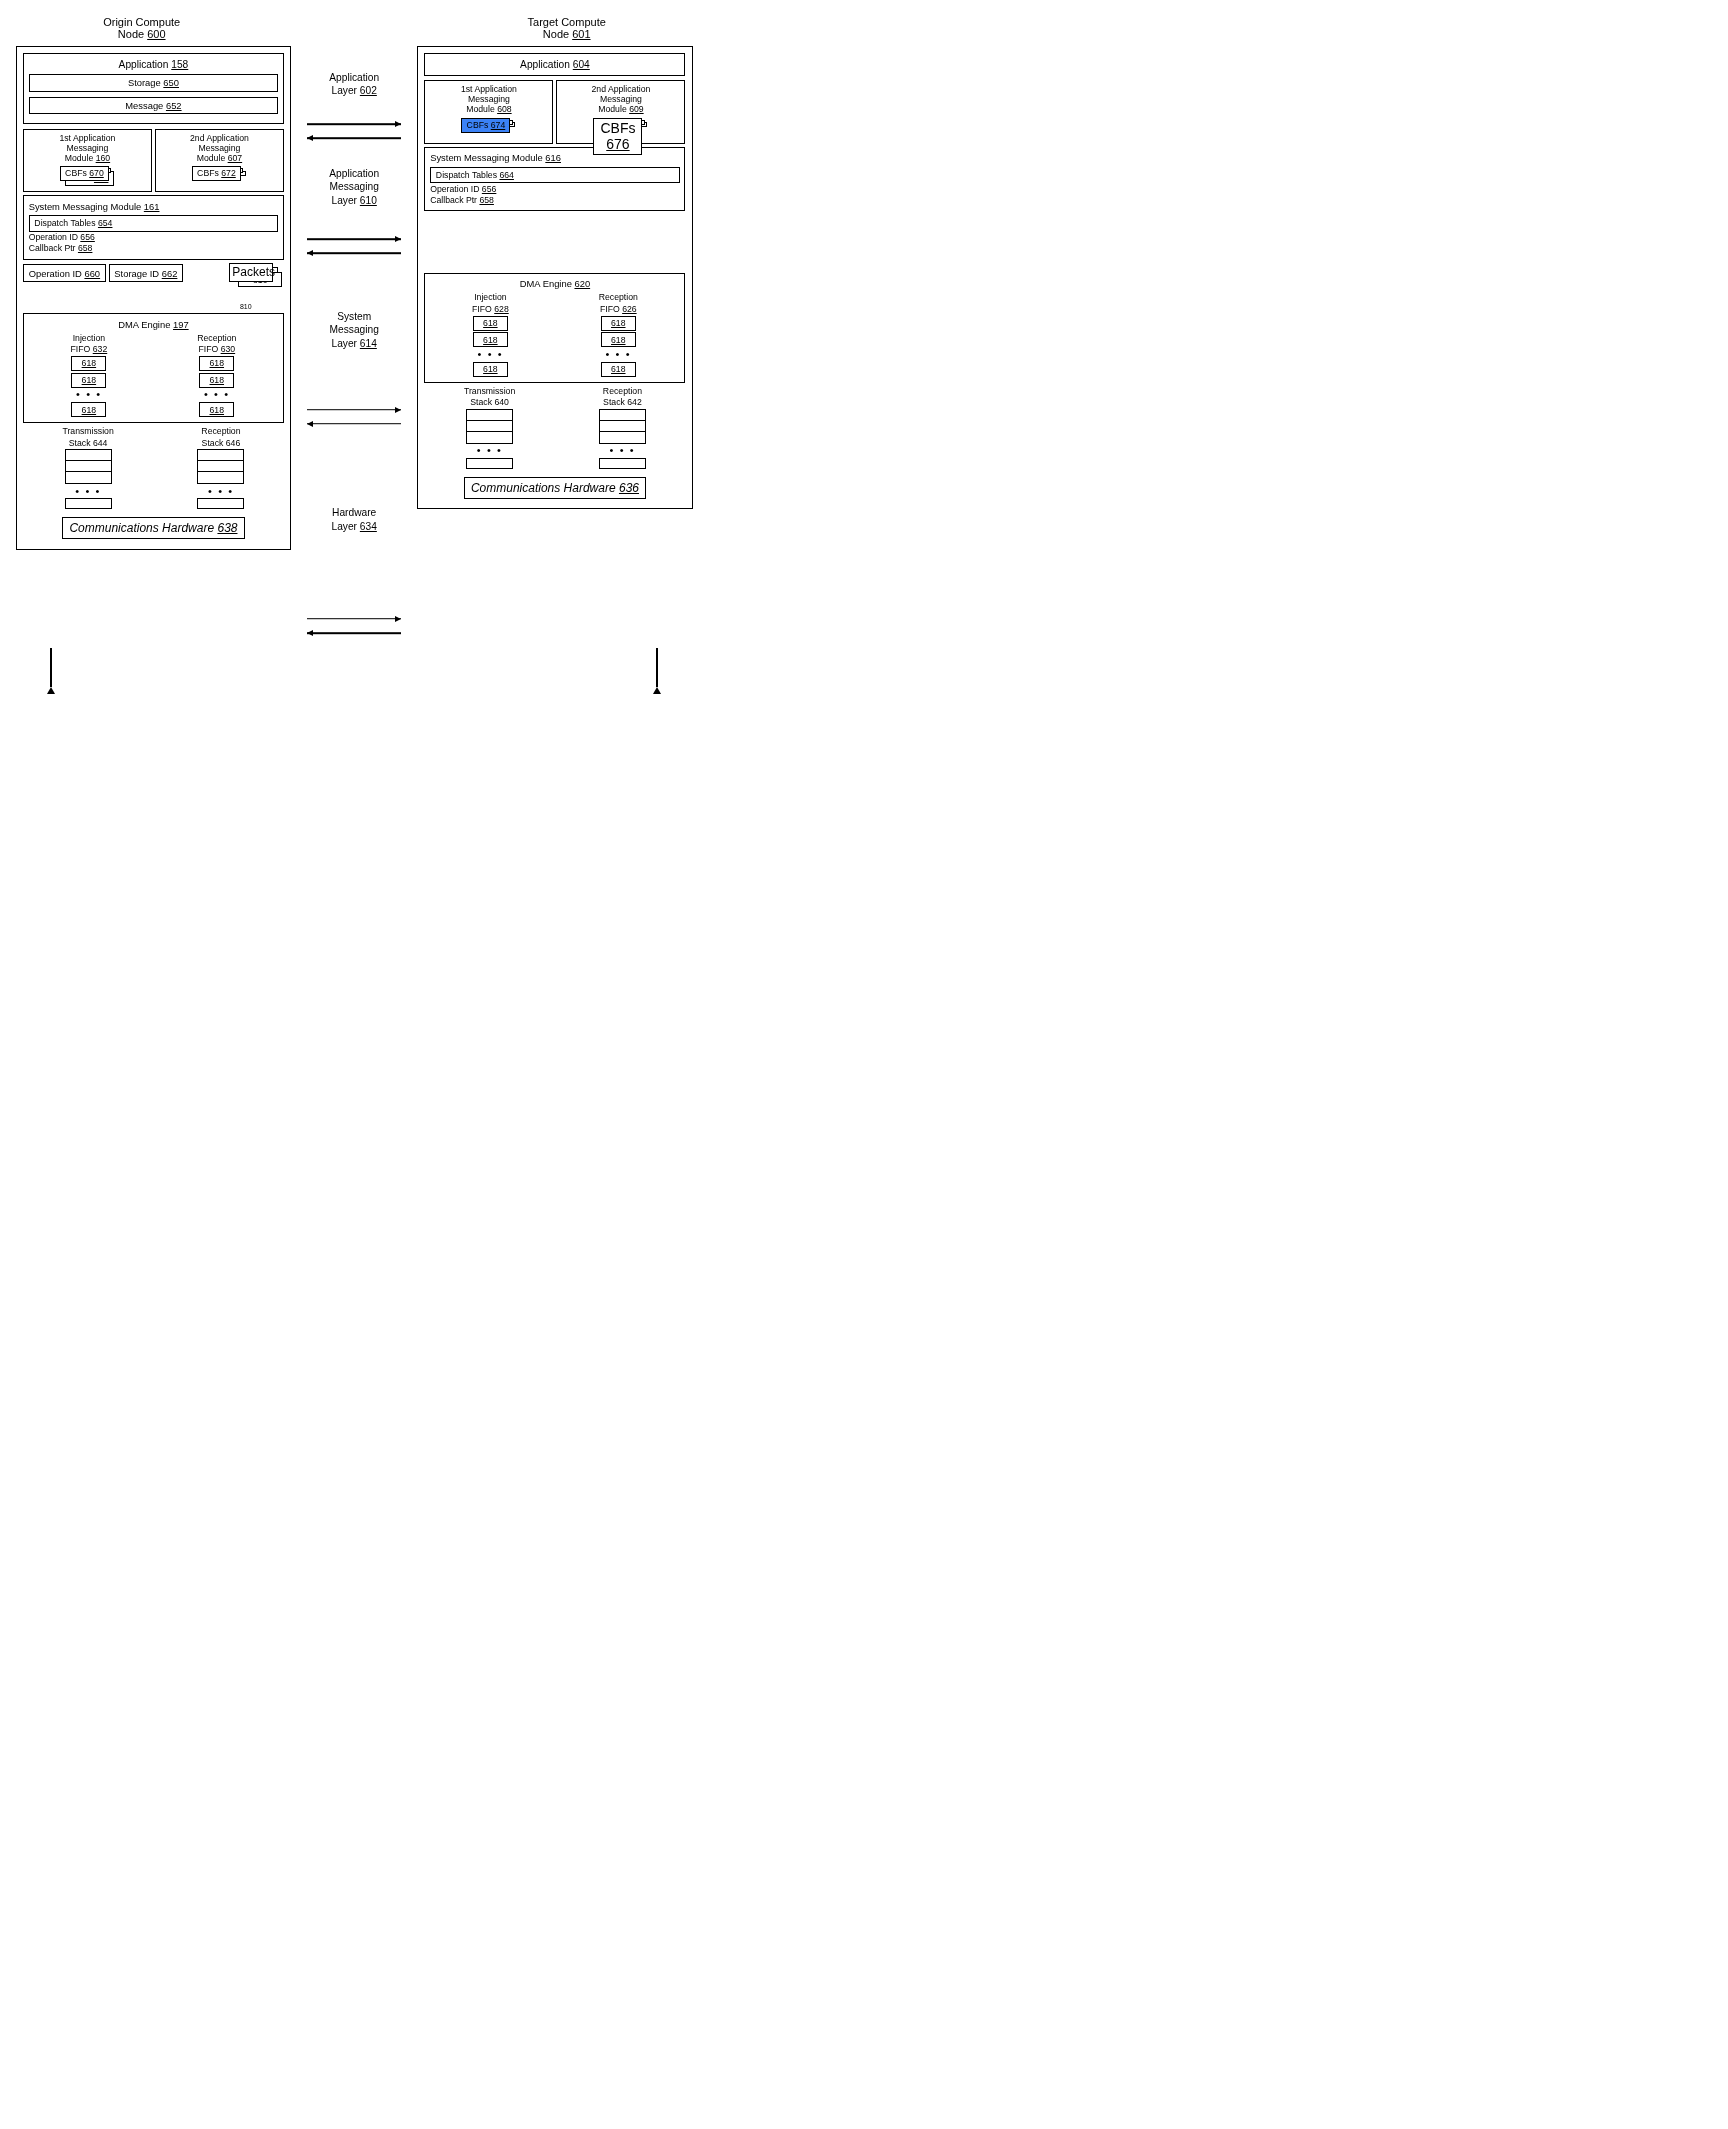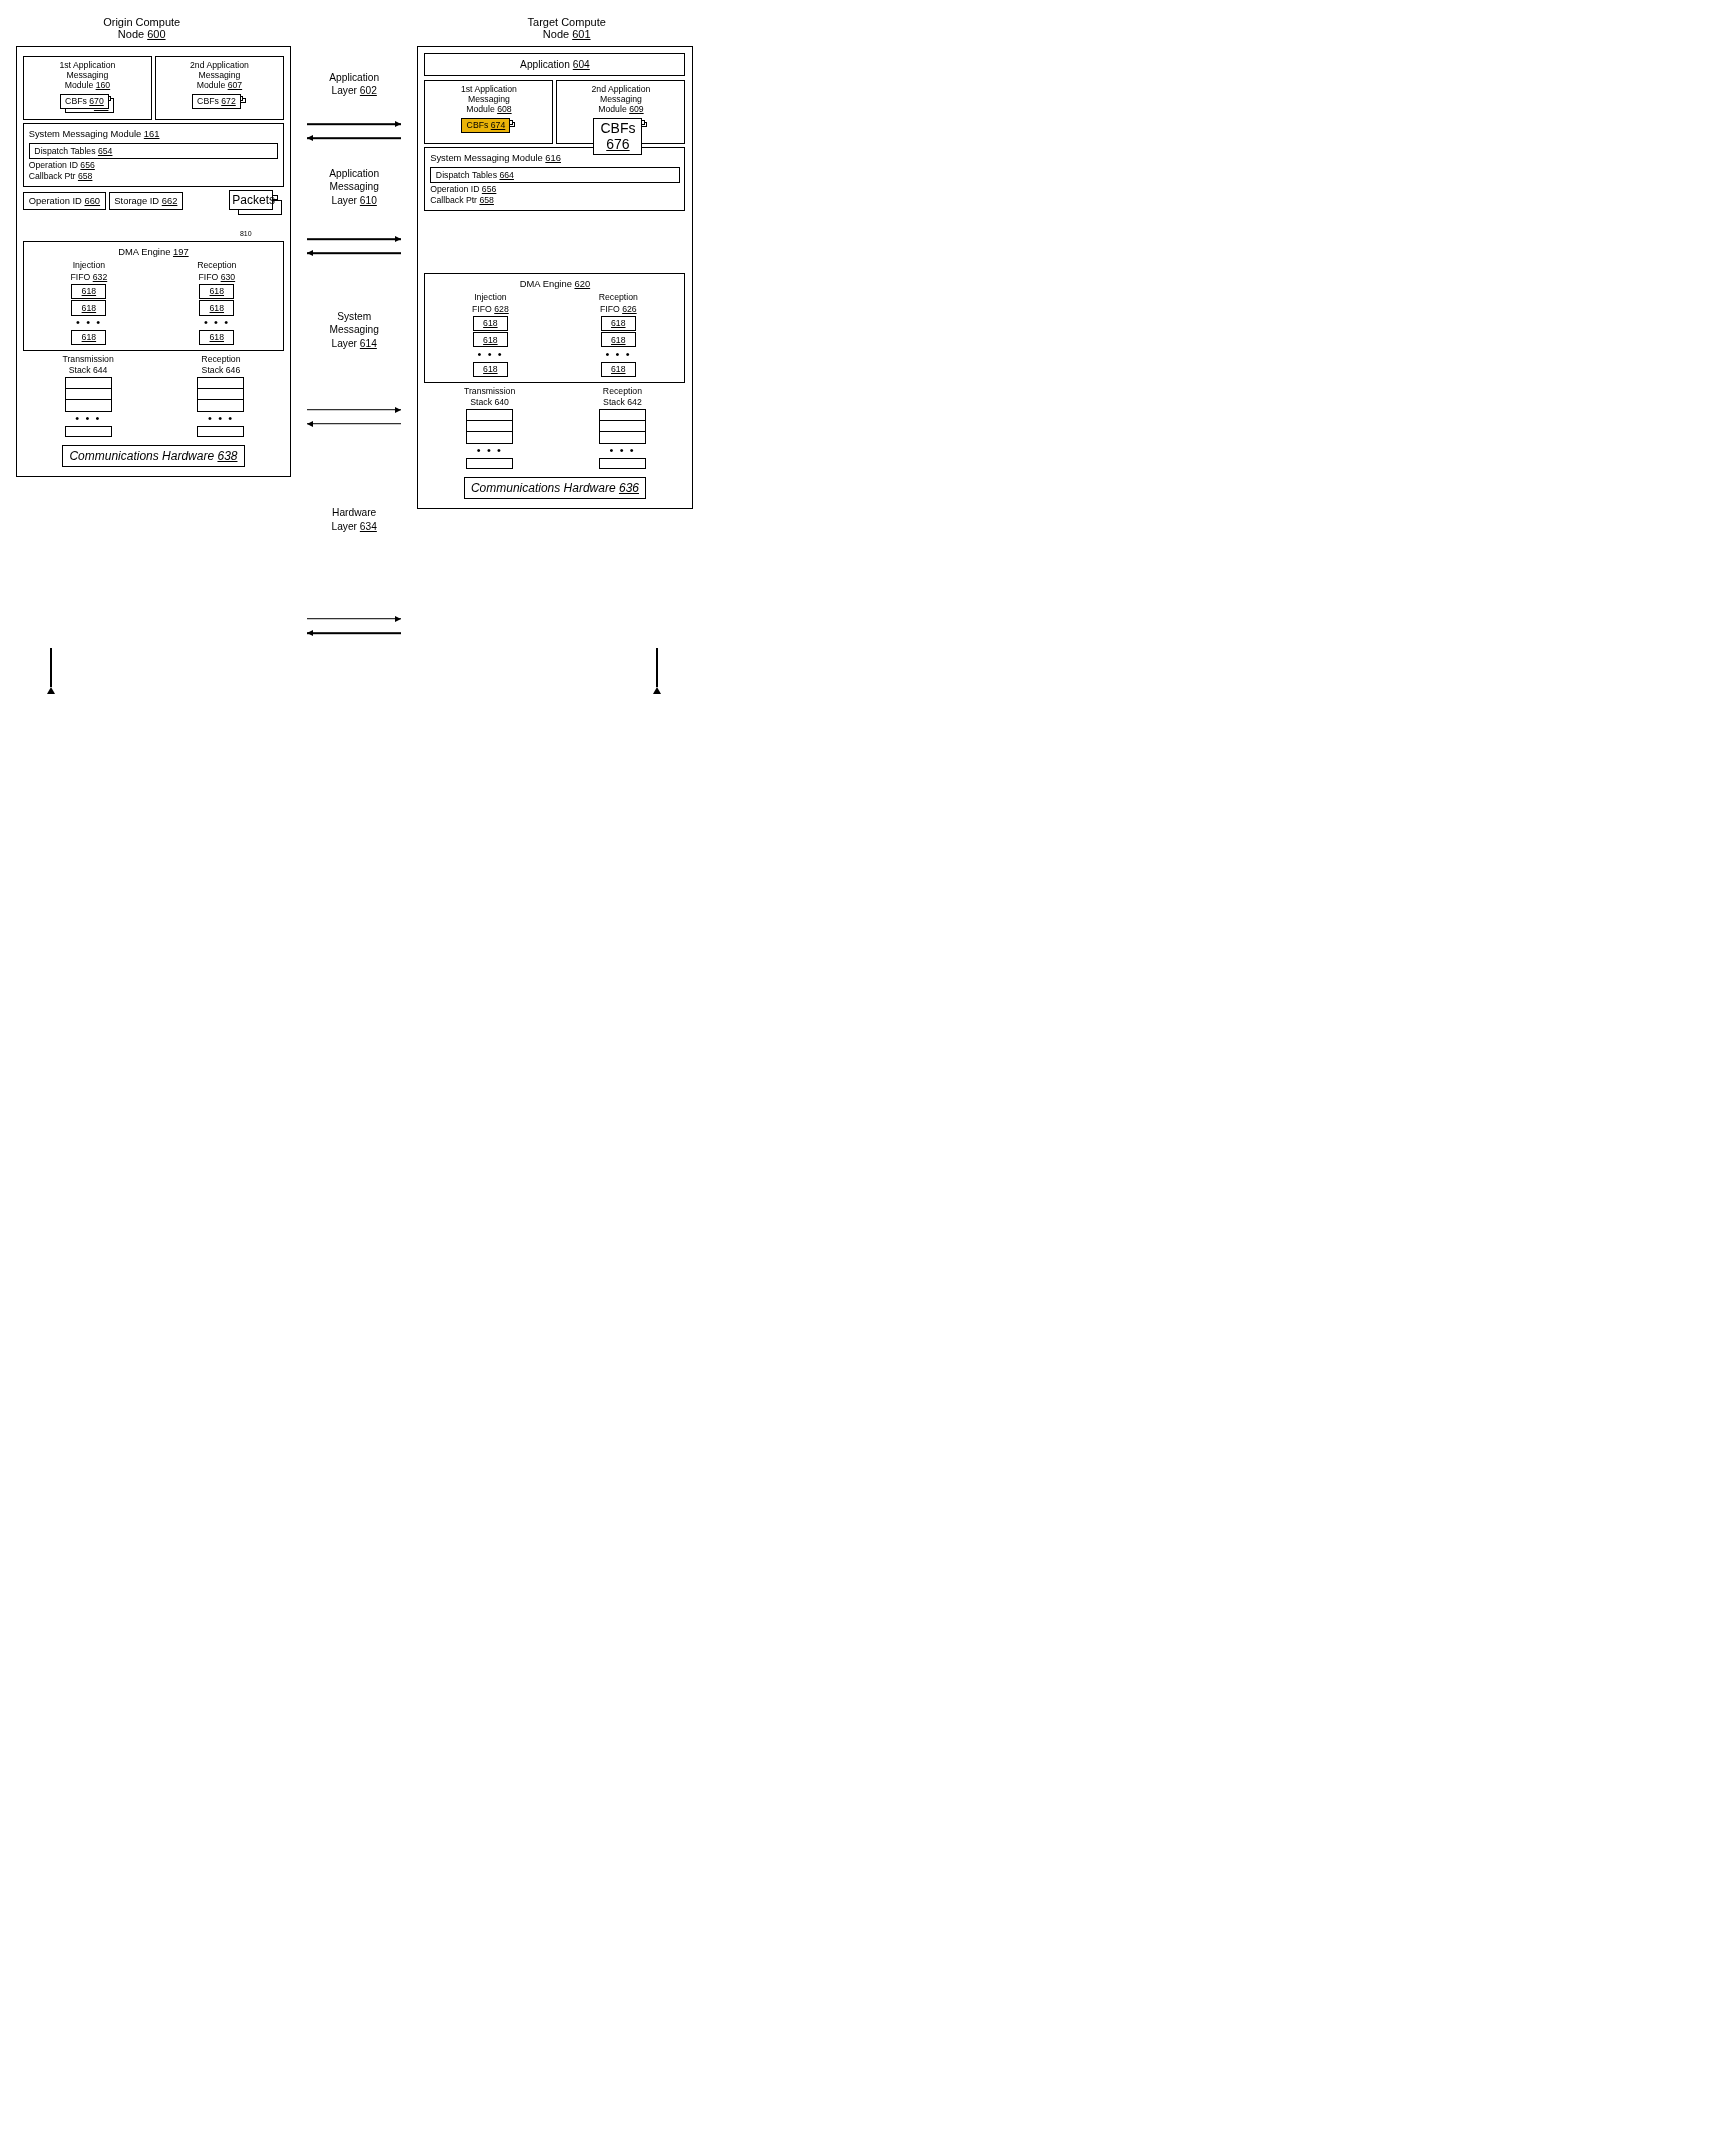--- a/index.html
+++ b/index.html
@@ -263,20 +263,27 @@
     <div class="node-label" style="width:252px; margin-left:auto;">
       <div>Target Compute</div>
       <div>Node <span class="underline">601</span></div>
     </div>
   </div>
 
   <div class="main-row">
 
     <div class="left-node">
 
+      <div class="app-box">
+        <div>Application <span class="underline">158</span></div>
+        <div class="stacked-boxes">
+          <div class="inner-box">Storage <span class="underline">650</span></div>
+          <div class="inner-box">Message <span class="underline">652</span></div>
+        </div>
+      </div>
 
       <div class="two-col">
         <div>
           <div>1st Application</div>
           <div>Messaging</div>
           <div>Module <span class="underline">160</span></div>
           <div style="margin-top:3.1px; display:flex; justify-content:center; position:relative; height:22px;">
             <div class="cbf-container">
               <div style="border:1.2px solid #000; width:49px; padding:1.6px 3.1px; font-size:8.7px; text-align:center; position:absolute; top:4.7px; left:4.7px; background:#fff;">CBFs <span class="underline">670</span></div>
               <div style="border:1.2px solid #000; width:49px; padding:1.6px 3.1px; font-size:8.7px; text-align:center; position:absolute; top:2.4px; left:2.4px; background:#fff;"></div>
@@ -469,21 +476,21 @@
 
       <div class="two-col">
         <div>
           <div>1st Application</div>
           <div>Messaging</div>
           <div>Module <span class="underline">608</span></div>
           <div style="margin-top:3.1px; display:flex; justify-content:center; position:relative; height:22px;">
             <div class="cbf-container">
               <div style="border:1.2px solid #000; width:49px; padding:1.6px 3.1px; font-size:8.7px; text-align:center; position:absolute; top:4.7px; left:4.7px; background:#fff; z-index:1;"></div>
               <div style="border:1.2px solid #000; width:49px; padding:1.6px 3.1px; font-size:8.7px; text-align:center; position:absolute; top:2.4px; left:2.4px; background:#fff; z-index:2;"></div>
-              <div style="border:1.2px solid #000; width:49px; padding:1.6px 3.1px; font-size:8.7px; text-align:center; position:absolute; top:0; left:0; background:#eab308; z-index:3;">CBFs <span class="underline">674</span></div>
+              <div style="border:1.2px solid #000; width:49px; padding:1.6px 3.1px; font-size:8.7px; text-align:center; position:absolute; top:0; left:0; background:#3b82f6; z-index:3;">CBFs <span class="underline">674</span></div>
             </div>
           </div>
         </div>
         <div>
           <div>2nd Application</div>
           <div>Messaging</div>
           <div>Module <span class="underline">609</span></div>
           <div style="margin-top:3.1px; display:flex; justify-content:center; position:relative; height:22px;">
             <div class="cbf-container">
               <div style="border:1.2px solid #000; width:49px; padding:1.6px 3.1px; font-size:8.7px; text-align:center; position:absolute; top:4.7px; left:4.7px; background:#fff; z-index:1;"></div>

